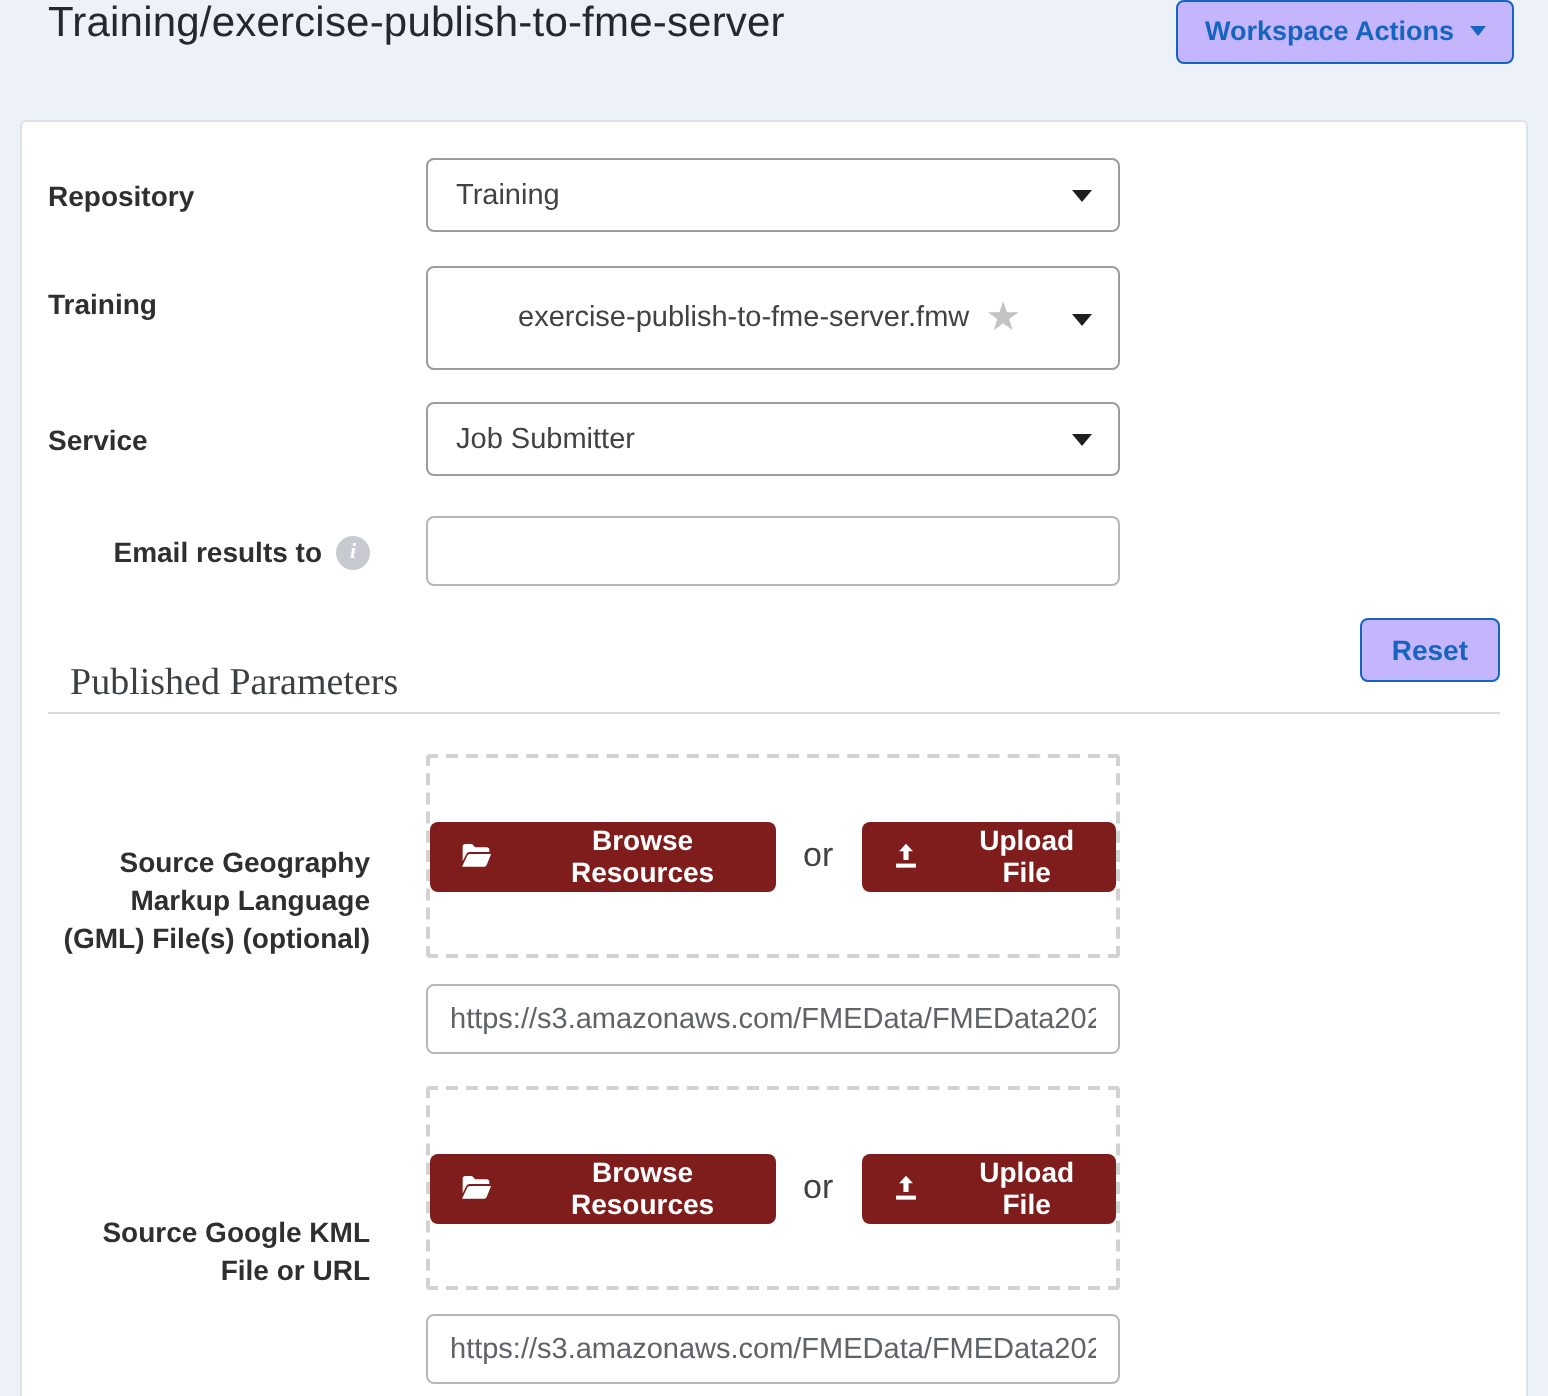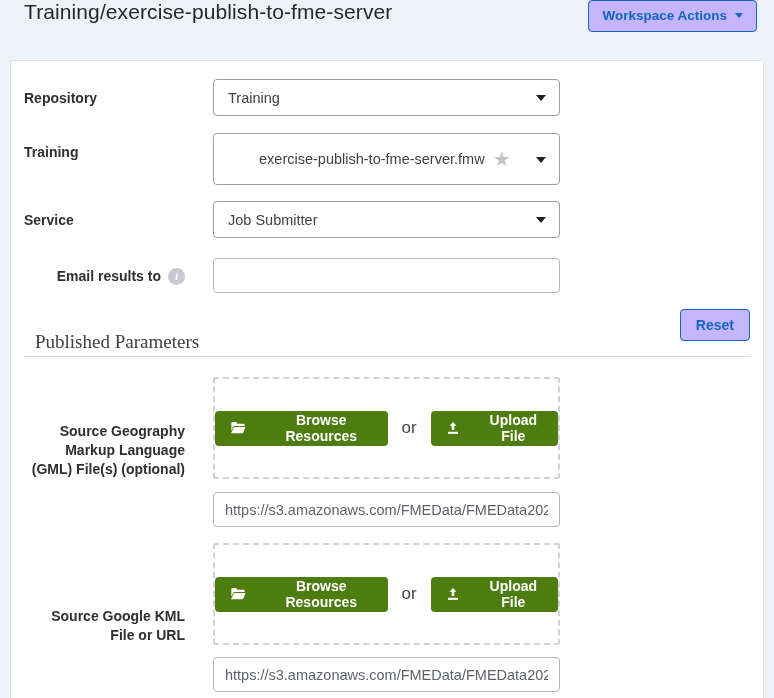--- a/index.html
+++ b/index.html
@@ -83,21 +83,21 @@
   .prow.second{margin-top:16px;}
   .plabel{
     width:161px;margin-right:28px;text-align:right;
     font-weight:700;font-size:14px;color:#2f2f2f;line-height:19px;padding-top:8px;
   }
   .dropzone{
     width:347px;height:102px;box-sizing:border-box;border:2px dashed #d2d2d2;border-radius:2px;
     display:flex;align-items:center;justify-content:center;background:#fff;
   }
   .btn-primary{
-    background:#4d7c0f;border:none;color:#fff;border-radius:4px;
+    background:#7f1d1d;border:none;color:#fff;border-radius:4px;
     font-weight:700;font-size:14px;font-family:inherit;
     padding:0 15px;height:35px;display:inline-flex;align-items:center;gap:24px;cursor:pointer;
   }
   .or-sep{margin:0 14px;font-size:17px;color:#424242;}
   .urlinput{display:block;margin:13px 0 0 202px;}
   .urlinput.second{margin-top:12px;}
   .icon-svg{display:inline-flex;flex:0 0 auto;}
 </style>
 </head>
 <body>

